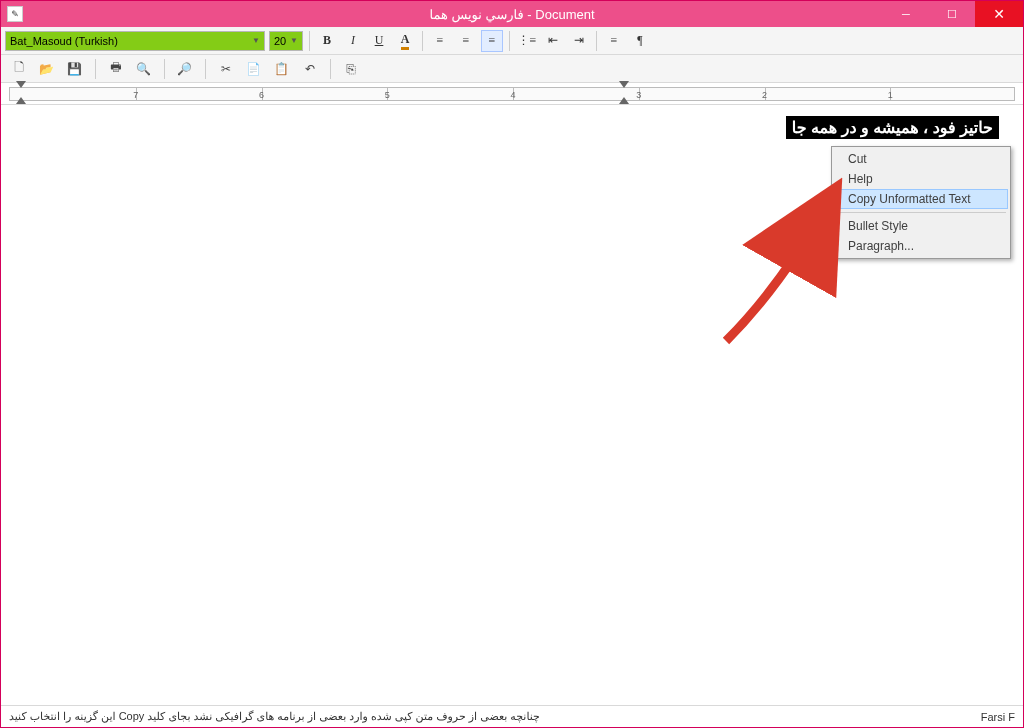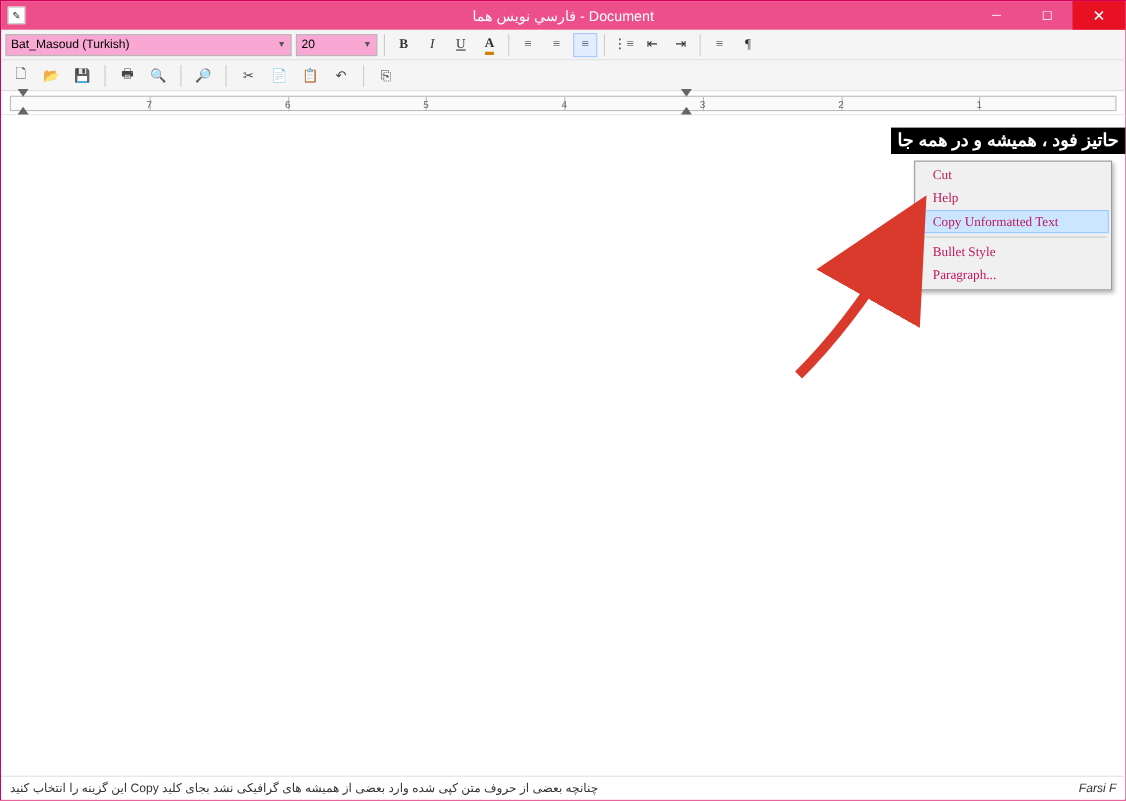--- a/index.html
+++ b/index.html
@@ -7,41 +7,41 @@
   .window { width:1024px; height:728px; border:1px solid #d4005a; display:flex; flex-direction:column; }
   .titlebar { height:26px; background:#ed4f8a; display:flex; align-items:center; position:relative; color:#fff; }
   .titlebar .icon { width:16px; height:16px; margin-left:6px; background:#fff; border:1px solid #ccc; display:flex; align-items:center; justify-content:center; font-size:9px; color:#333;}
   .titlebar .title { position:absolute; left:50%; transform:translateX(-50%); font-size:13px; }
   .winbtns { margin-left:auto; display:flex; height:100%; }
   .winbtn { width:46px; display:flex; align-items:center; justify-content:center; color:#fff; font-size:11px; }
   .winbtn.close { background:#e81123; width:48px; font-size:14px; }
   .menubar { height:22px; background:#f5f5f5; border-bottom:1px solid #d9d9d9; display:flex; align-items:center; padding:0 4px; }
   .menuitem { padding:2px 8px; }
   .toolbar1 { height:28px; background:#f5f5f5; border-bottom:1px solid #d9d9d9; display:flex; align-items:center; padding:0 4px; gap:4px;}
-  .select { height:20px; border:1px solid #b7b7b7; background:#f9a8d4; display:flex; align-items:center; padding:0 4px; font-size:11px; position:relative;}
+  .select { height:20px; border:1px solid #b7b7b7; background:#84cc16; display:flex; align-items:center; padding:0 4px; font-size:11px; position:relative;}
   .select .arrow{ margin-left:auto; font-size:8px; color:#555;}
   .fontname{ width:260px;}
-  .fontsize{ width:74px;}
+  .fontsize{ width:34px;}
   .tbtn { width:22px; height:22px; display:flex; align-items:center; justify-content:center; border:1px solid transparent; color:#333; font-family: Georgia, serif; }
   .tbtn.border{ border:1px solid #a9c6ff; background:#e2edff; }
   .sep{ width:1px; height:20px; background:#ccc; margin:0 2px;}
   .toolbar2 { height:28px; background:#f5f5f5; border-bottom:1px solid #d9d9d9; display:flex; align-items:center; padding:0 8px; gap:8px;}
   .t2btn{ width:20px; height:20px; display:flex; align-items:center; justify-content:center; color:#444;}
   .ruler{ height:22px; background:#fff; border-bottom:1px solid #d9d9d9; position:relative; font-size:9px; color:#777;}
   .ruler-track{ position:absolute; left:8px; right:8px; top:4px; height:14px; border:1px solid #bbb; background:#fafafa;}
   .tick{ position:absolute; top:0; bottom:0; width:1px; background:#bbb;}
   .ticklabel{ position:absolute; top:2px; font-size:9px; color:#666; transform:translateX(-50%);}
   .doc-area{ flex:1; background:#fff; position:relative; border-top:1px solid #fff;}
-  .highlight{ position:absolute; right:0; top:10px; background:#000; color:#fff; padding:2px 6px; font-family: Tahoma, sans-serif; font-weight:bold; font-size:16px; direction:rtl;}
+  .highlight{ position:absolute; right:24px; top:10px; background:#000; color:#fff; padding:2px 6px; font-family: Tahoma, sans-serif; font-weight:bold; font-size:16px; direction:rtl;}
   .ctxmenu{ position:absolute; left:830px; top:40px; width:180px; background:#f0f0f0; border:1px solid #999; box-shadow:2px 2px 4px rgba(0,0,0,0.3); padding:2px;}
-  .ctxitem{ padding:3px 14px; font-size:12px; color:#be185d;font-family:Liberation Serif, serif; }
+  .ctxitem{ padding:3px 14px; font-size:12px; color:#404040; }
   .ctxitem.hi{ background:#cde6ff; border:1px solid #99c8ff; padding:2px 13px;}
   .ctxsep{ height:1px; background:#ccc; margin:3px 2px;}
   .statusbar{ height:22px; border-top:1px solid #d9d9d9; display:flex; align-items:center; padding:0 8px; font-size:11px; color:#333; background:#fff;}
-  .statusbar .right{ margin-left:auto;font-style:italic;}
+  .statusbar .right{ margin-left:auto;}
   svg.arrow-svg{ position:absolute; left:720px; top:60px; width:140px; height:180px; pointer-events:none;}
   .marker-tri{position:absolute; width:0; height:0;}
   .marker-down{border-left:5px solid transparent;border-right:5px solid transparent;border-top:7px solid #666;}
   .marker-up{border-left:5px solid transparent;border-right:5px solid transparent;border-bottom:7px solid #666;}
 </style>
 </head>
 <body>
 
 <div class="window">
   <div class="titlebar">
@@ -139,16 +139,16 @@
       <defs>
           <marker id="ah" markerWidth="12" markerHeight="12" refX="9" refY="6" orient="auto">
             <path d="M0,0 L12,6 L0,12 Z" fill="#d93a2b"></path>
           </marker>
         </defs>
       <path d="M 5 175 Q 60 120 108 35" stroke="#d93a2b" stroke-width="9" fill="none" marker-end="url(#ah)"></path>
     </svg>
   </div>
 
   <div class="statusbar">
-    <div style="direction:rtl;">چنانچه بعضی از حروف متن کپی شده وارد بعضی از هميشه های گرافیکی نشد بجای کلید Copy این گزینه را انتخاب کنید</div>
+    <div style="direction:rtl;">چنانچه بعضی از حروف متن کپی شده وارد بعضی از برنامه های گرافیکی نشد بجای کلید Copy این گزینه را انتخاب کنید</div>
     <div class="right">Farsi  F</div>
   </div>
 </div>
 
 </body></html>

